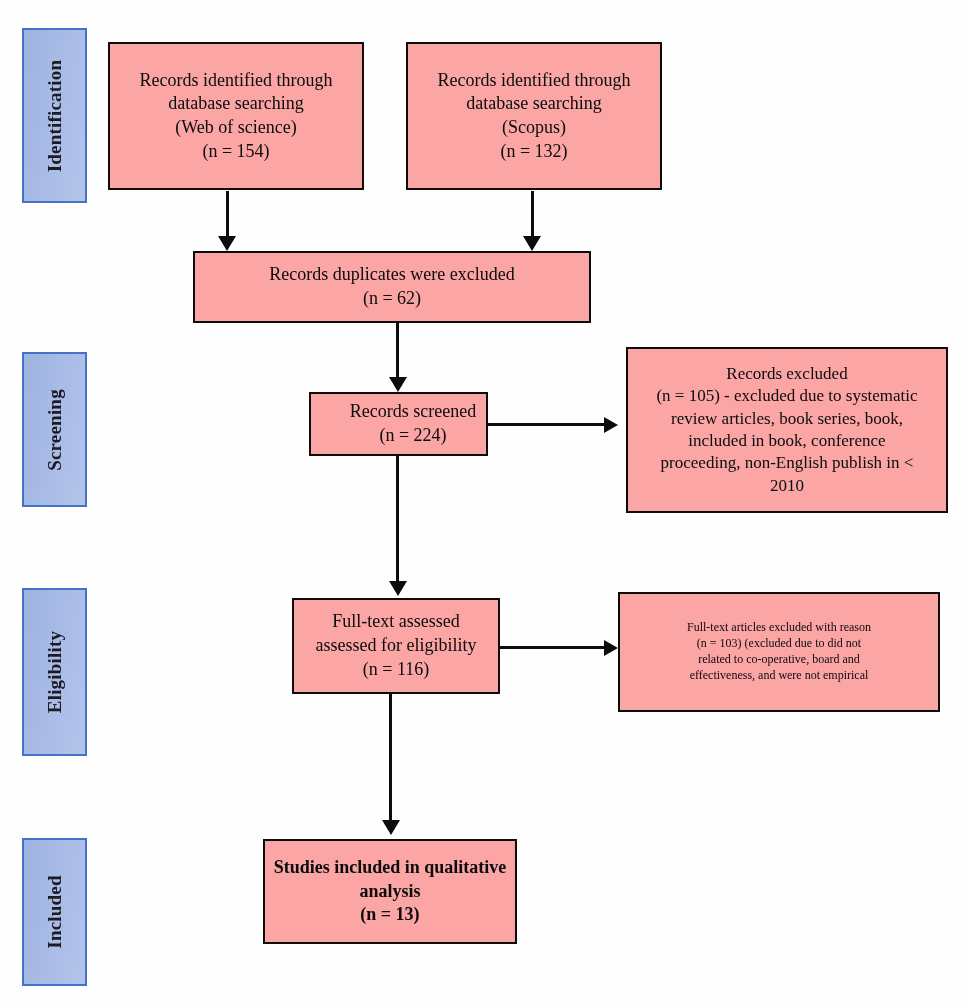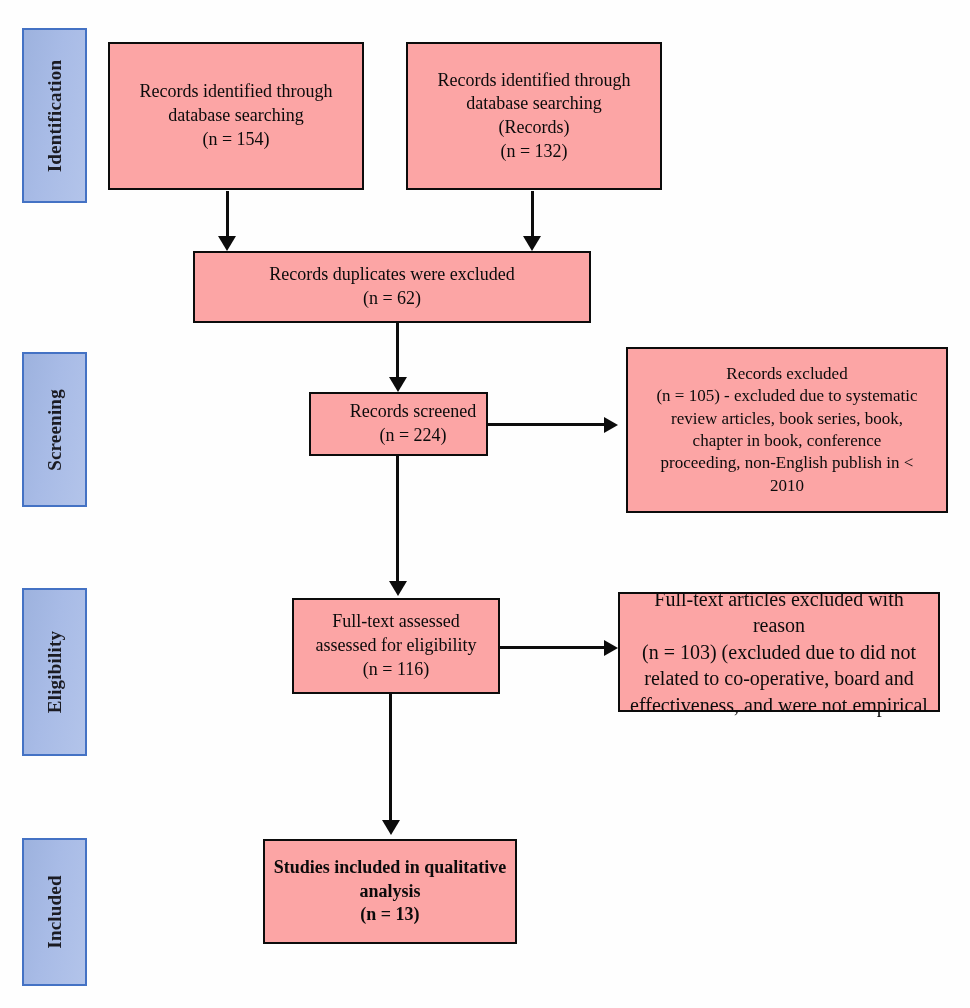--- a/index.html
+++ b/index.html
@@ -99,29 +99,30 @@
   </div>
 
   <div class="stage" style="left:22px; top:838px; width:65px; height:148px;">
     <div class="stage-label">Included</div>
   </div>
 
   <div class="fbox" style="left:108px; top:42px; width:256px; height:148px;">
     <span>
       <span>Records identified through</span>
       <span>database searching</span>
+      <span>(Web of science)</span>
       <span>(n = 154)</span>
     </span>
   </div>
 
   <div class="fbox" style="left:406px; top:42px; width:256px; height:148px;">
     <span>
       <span>Records identified through</span>
       <span>database searching</span>
-      <span>(Records)</span>
+      <span>(Scopus)</span>
       <span>(n = 132)</span>
     </span>
   </div>
 
   <div class="vline" style="left:226px; top:191px; height:48px;"></div>
   <div class="arrow-down" style="left:218px; top:236px;"></div>
 
   <div class="vline" style="left:531px; top:191px; height:48px;"></div>
   <div class="arrow-down" style="left:523px; top:236px;"></div>
 
@@ -140,41 +141,41 @@
       <span>Records screened</span>
       <span>(n = 224)</span>
     </span>
   </div>
 
   <div class="fbox" style="left:618px; top:347px; width:322px; height:166px; font-size:17px;margin-left:8px;">
     <span>
       <span>Records excluded</span>
       <span>(n = 105) - excluded due to systematic</span>
       <span>review articles, book series, book,</span>
-      <span>chapter in book, conference</span>
+      <span>included in book, conference</span>
       <span>proceeding, non-English publish in &lt;</span>
       <span>2010</span>
     </span>
   </div>
 
   <div class="hline" style="left:488px; top:423px; width:118px;"></div>
   <div class="arrow-right" style="left:604px; top:417px;"></div>
 
   <div class="vline" style="left:396px; top:456px; height:126px;"></div>
   <div class="arrow-down" style="left:389px; top:581px;"></div>
 
   <div class="fbox" style="left:292px; top:598px; width:208px; height:96px;">
     <span>
       <span>Full-text assessed</span>
       <span>assessed for eligibility</span>
       <span>(n = 116)</span>
     </span>
   </div>
 
-  <div class="fbox" style="left:618px; top:592px; width:322px; height:120px; font-size:20px;">
+  <div class="fbox" style="left:618px; top:592px; width:322px; height:120px; font-size:12px;">
     <span>
       <span>Full-text articles excluded with reason</span>
       <span>(n = 103) (excluded due to did not</span>
       <span>related to co-operative, board and</span>
       <span>effectiveness, and were not empirical</span>
     </span>
   </div>
 
   <div class="hline" style="left:500px; top:646px; width:106px;"></div>
   <div class="arrow-right" style="left:604px; top:640px;"></div>

